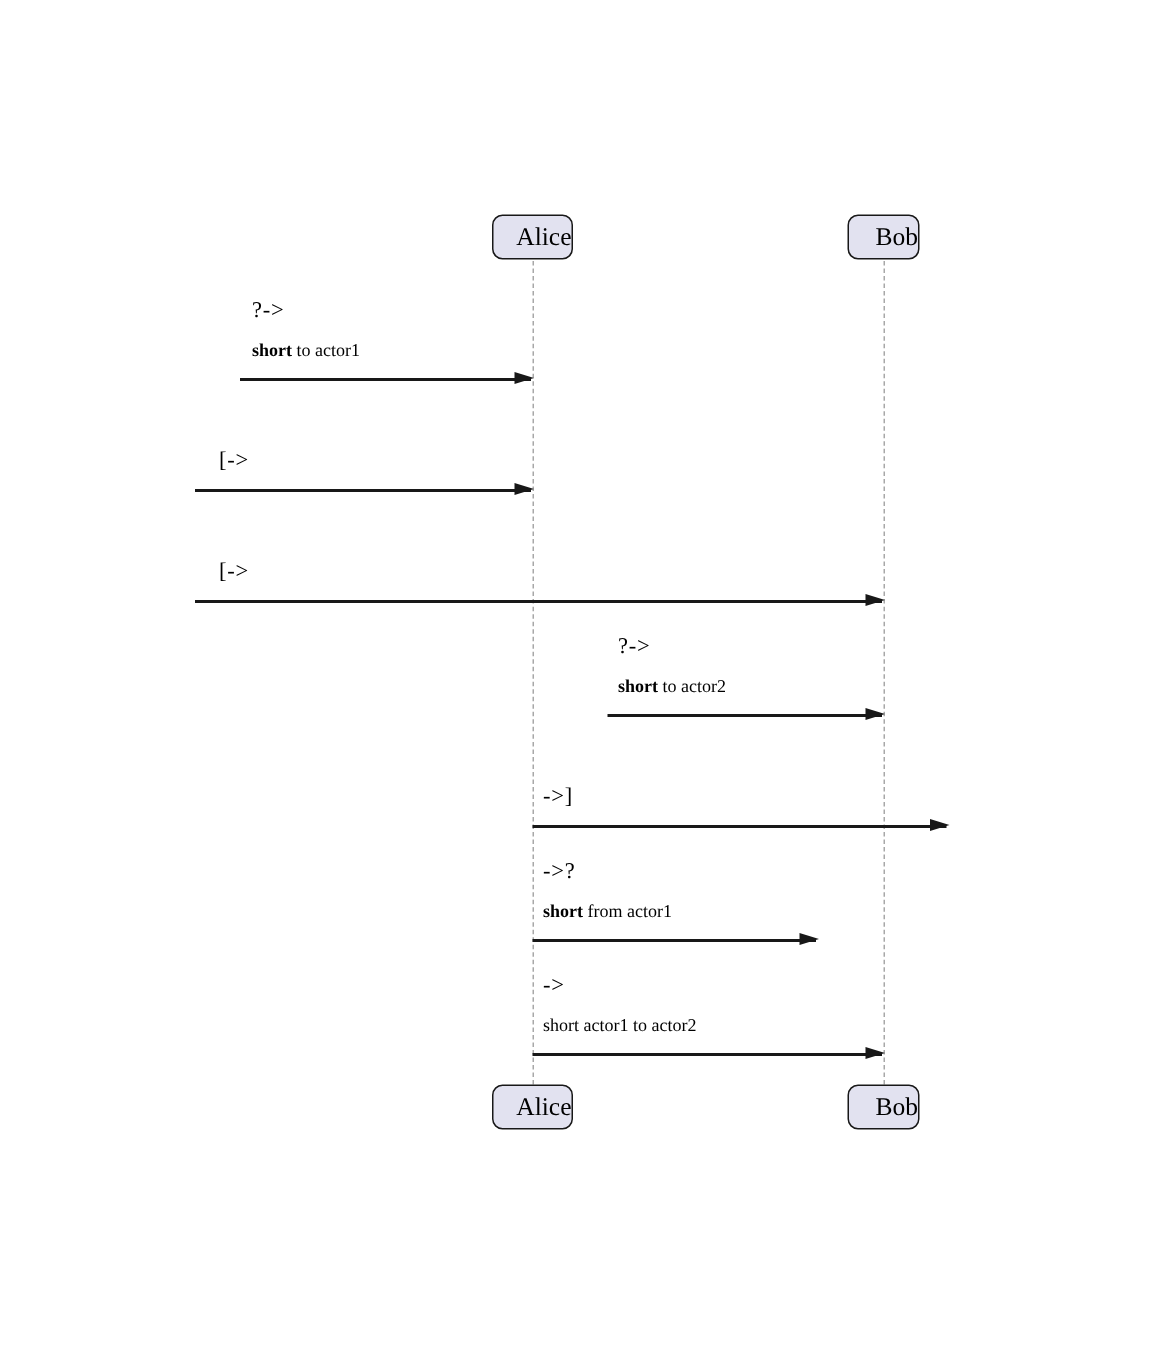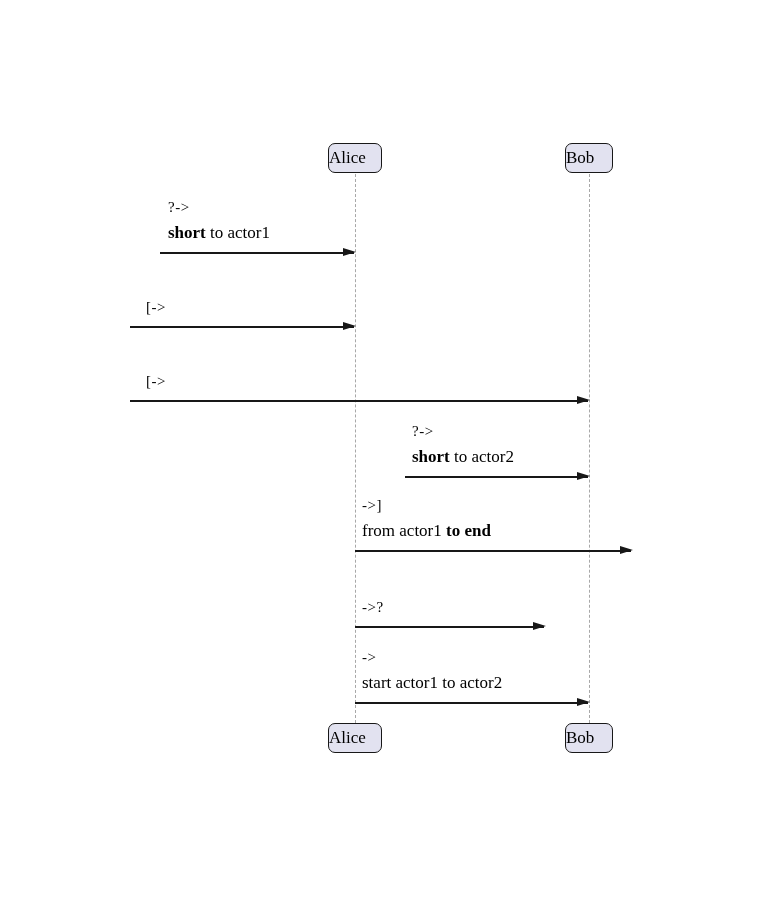--- a/index.html
+++ b/index.html
@@ -18,21 +18,21 @@
     border-left: 1px dashed #A8A8A8;
   }
   .actor-box {
     position: absolute;
     height: 28px;
     background: #E2E2F0;
     border: 1.6px solid #181818;
     border-radius: 7px;
     display: flex;
     align-items: center;
-    justify-content: flex-start;
+    justify-content: flex-end;
     font-size: 17px;
     line-height: 28px;
     box-sizing: content-box;
     font-family: Liberation Serif, serif;
   }
   .message { position: absolute; height: 0; }
   .message .shaft {
     position: absolute;
     left: 0; right: 1px; top: -1px;
     height: 1.5px;
@@ -50,21 +50,21 @@
     position: absolute;
     bottom: 7px;
     white-space: nowrap;
   }
   .message .prefix {
     font-size: 15px;
     line-height: 25px;
     letter-spacing: 0.5px;
   }
   .message .text {
-    font-size: 17px;
+    font-size: 12px;
     line-height: 26px;
   }
   .b { font-weight: bold; }
 </style>
 </head>
 <body>
 
 <div class="canvas">
 
   <div class="lifeline" style="left:355px; top:174px; height:549px;"></div>
@@ -114,36 +114,36 @@
       <div class="prefix">?-&gt;</div>
       <div class="text"><span class="b">short</span><span> to actor2</span></div>
     </div>
     <div class="shaft"></div>
     <div class="head"></div>
   </div>
 
   <div class="message" style="left:355px; top:551px; width:277px;">
     <div class="label" style="left:7px;">
       <div class="prefix">-&gt;]</div>
-      <div class="text"><span>from actor1 </span><span class="b">to end</span></div>
     </div>
     <div class="shaft"></div>
     <div class="head"></div>
   </div>
 
   <div class="message" style="left:355px; top:627px; width:190px;">
     <div class="label" style="left:7px;">
       <div class="prefix">-&gt;?</div>
+      <div class="text"><span class="b">short</span><span> from actor1</span></div>
     </div>
     <div class="shaft"></div>
     <div class="head"></div>
   </div>
 
   <div class="message" style="left:355px; top:703px; width:234px;">
     <div class="label" style="left:7px;">
       <div class="prefix">-&gt;</div>
-      <div class="text"><span>start actor1 to actor2</span></div>
+      <div class="text"><span>short actor1 to actor2</span></div>
     </div>
     <div class="shaft"></div>
     <div class="head"></div>
   </div>
 
 </div>
 
 </body></html>

